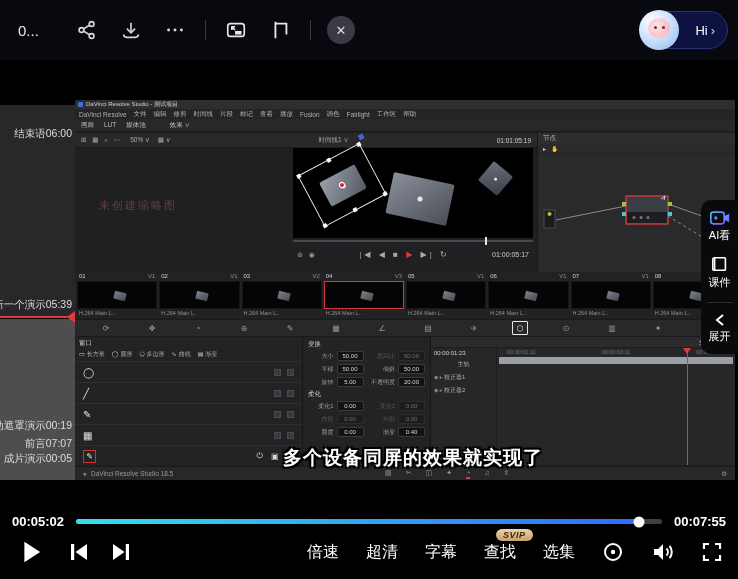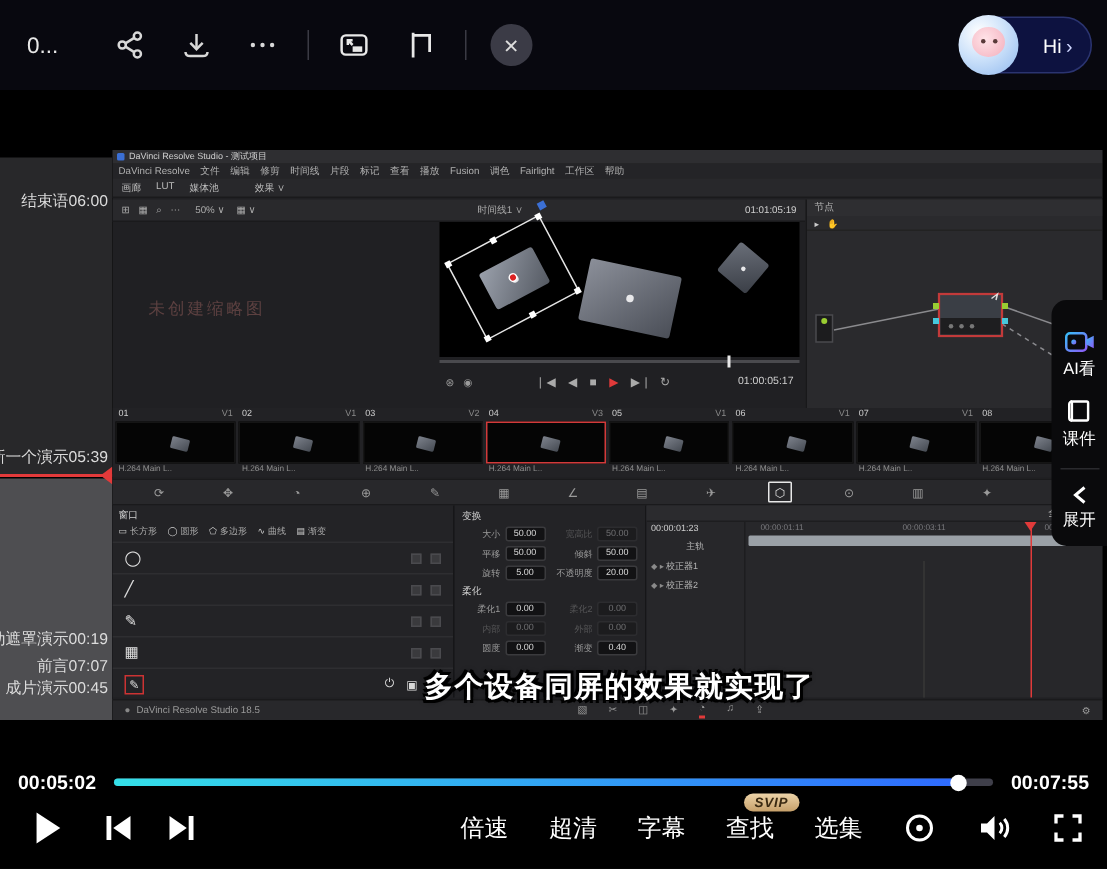--- a/index.html
+++ b/index.html
@@ -173,21 +173,21 @@
   .rstatus .pg { padding-bottom:1px; }
   .rstatus .pg.active { border-bottom:2px solid #e03a3a; }
 
   
   .subtitle { position:absolute; left:283px; top:385px; color:#fff; font-size:19px; font-weight:bold;
     letter-spacing:1px; white-space:nowrap;
     text-shadow:-2px -2px 0 #000, 2px -2px 0 #000, -2px 2px 0 #000, 2px 2px 0 #000, 0 0 4px #000; }
 
   
   .sidebtns { position:absolute; right:0; top:140px; width:37px; background:#0a0a0c;
-    border-radius:10px 0 0 10px; padding:20px 0 8px; display:flex; flex-direction:column;
+    border-radius:10px 0 0 10px; padding:10px 0 8px; display:flex; flex-direction:column;
     align-items:center; }
   .sbtn { background:none; border:none; display:flex; flex-direction:column; align-items:center;
     gap:2px; color:#fff; font-size:11px; margin-bottom:12px; cursor:pointer; }
   .sbtn svg { display:block; }
   .sdiv { width:26px; height:1px; background:#2a2a2e; margin:0 0 10px; }
 
   
   .bottombar { position:absolute; left:0; top:505px; width:738px; height:74px; background:#000; }
   .progressrow { display:flex; align-items:center; padding:9px 12px 0; }
   .ptime { color:#fff; font-size:13px; font-weight:bold; white-space:nowrap; }
@@ -277,21 +277,21 @@
   <div class="video">
 
     <div class="chapterstrip">
       <div class="chs-upper"></div>
       <div class="chs-lower"></div>
       <div class="chs-line"></div>
       <div class="ch ch1">结束语06:00</div>
       <div class="ch ch2">新一个演示05:39</div>
       <div class="ch ch3">手动遮罩演示00:19</div>
       <div class="ch ch4">前言07:07</div>
-      <div class="ch ch5">成片演示00:45</div>
+      <div class="ch ch5">成片演示00:05</div>
     </div>
 
     <div class="resolve">
       <div class="rtitle">
         <span class="appdot"></span>
         <span>DaVinci Resolve Studio - 测试项目</span>
       </div>
       <div class="rmenu">
           <span>DaVinci Resolve</span>
           <span>文件</span>

